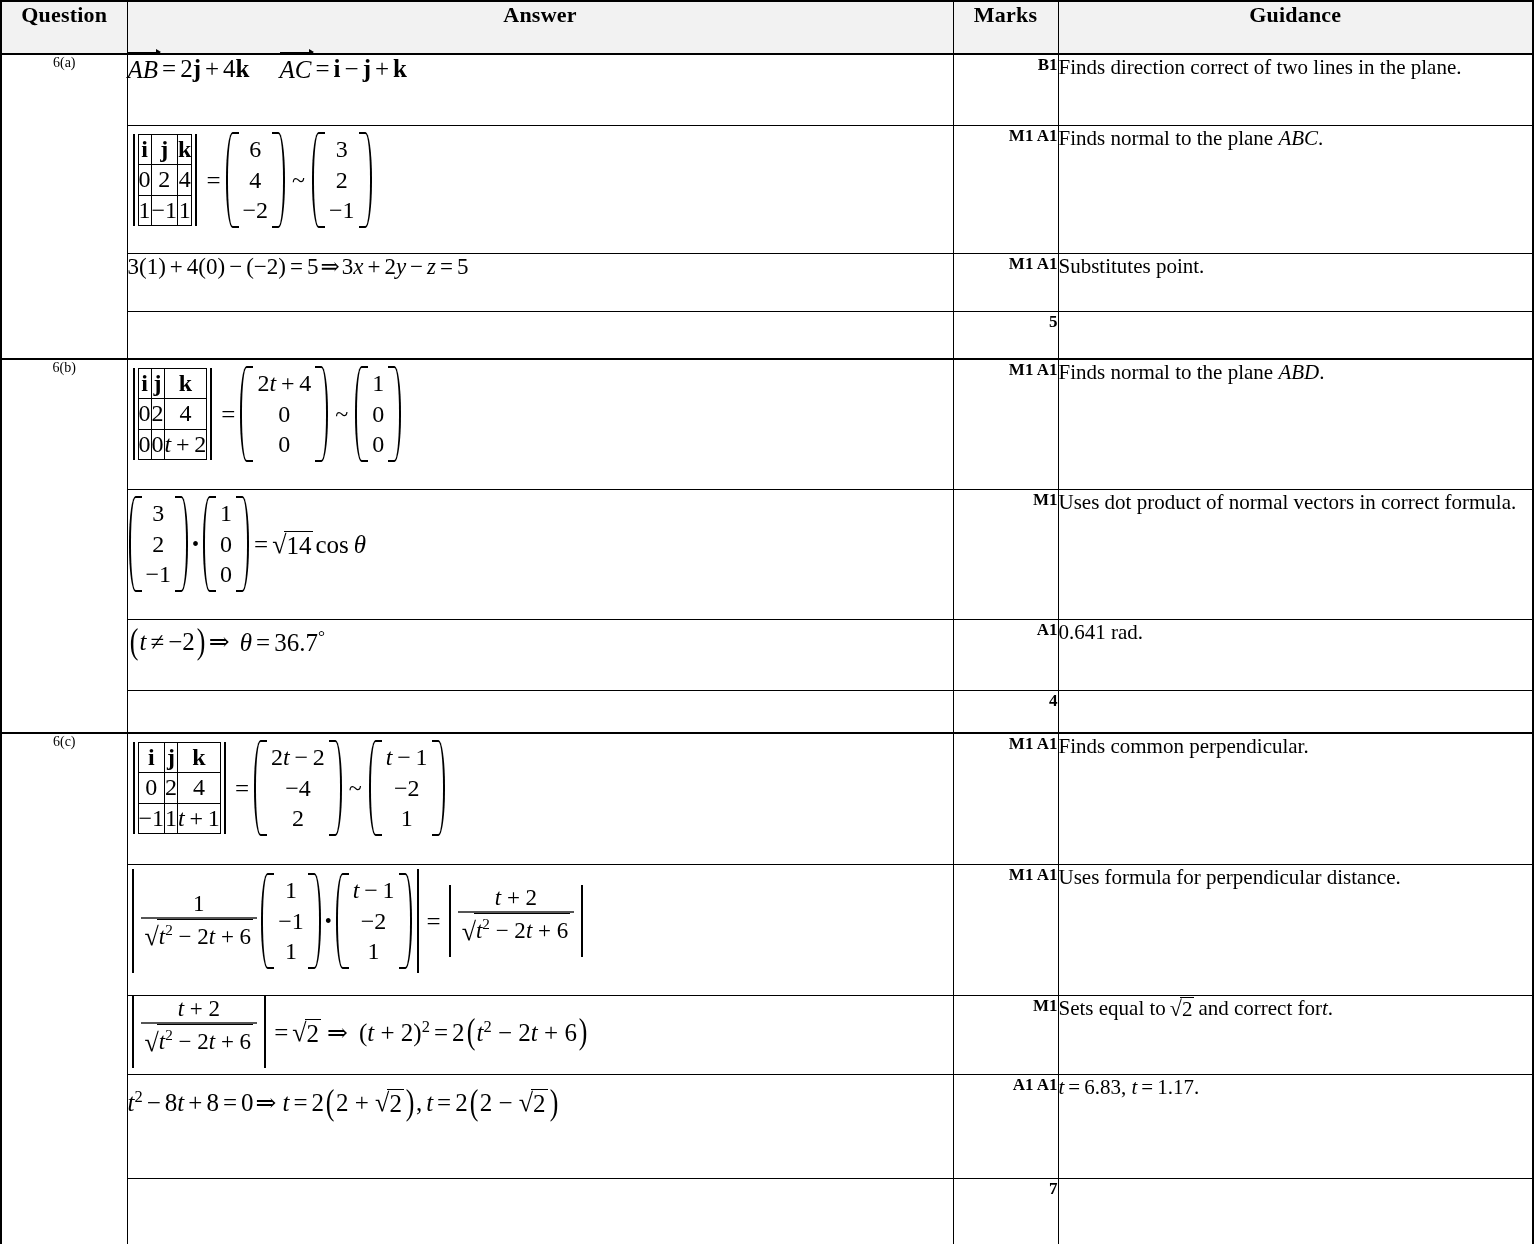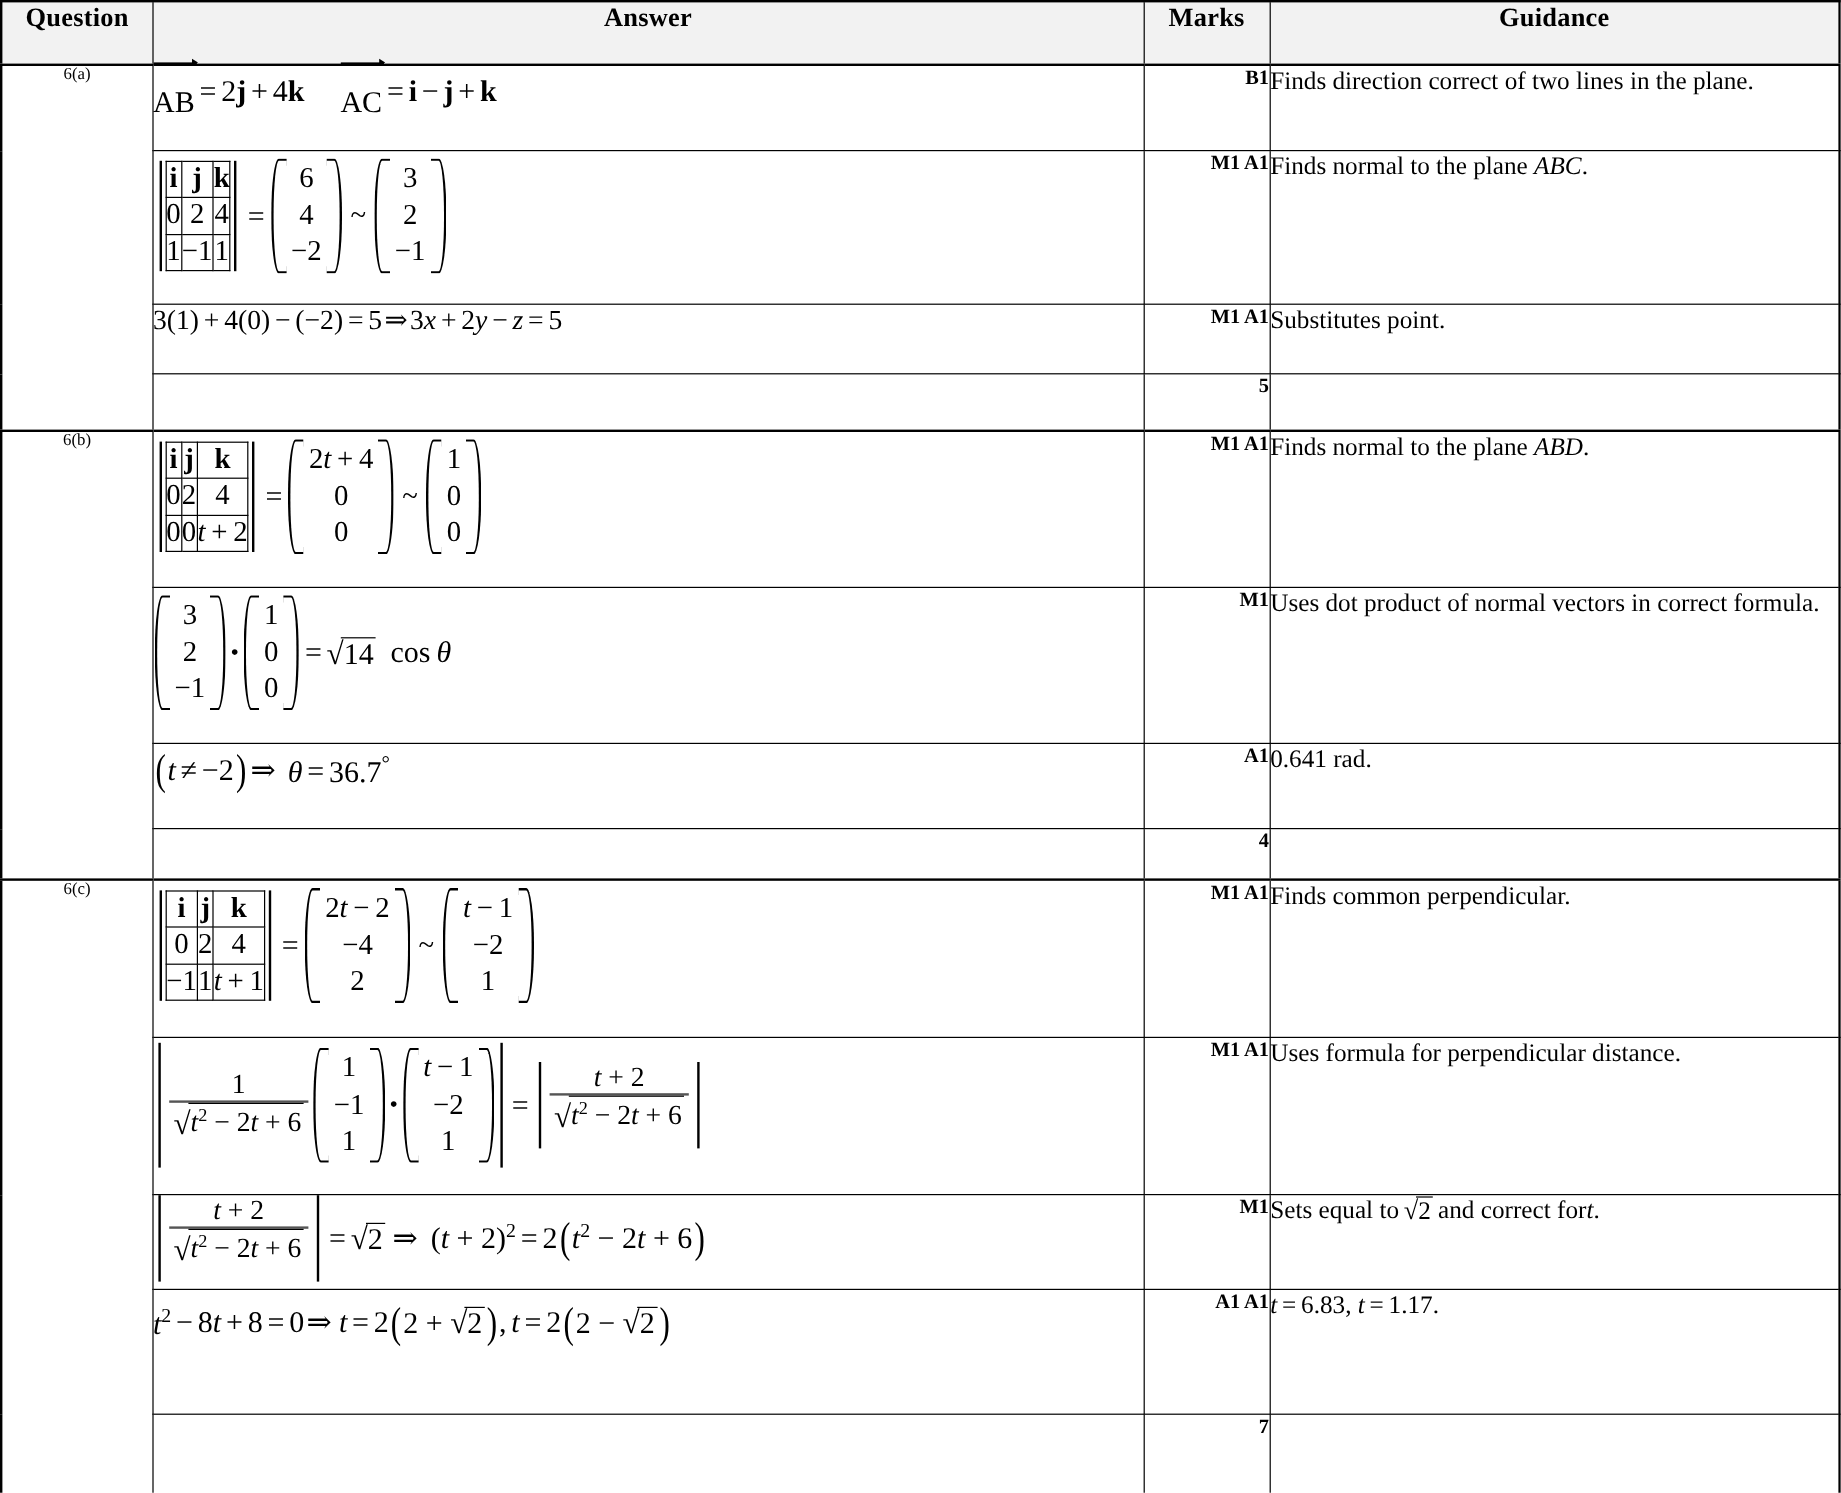--- a/index.html
+++ b/index.html
@@ -81,21 +81,22 @@
   }
   .it { font-style: italic; }
   .bf { font-weight: bold; }
   .op { margin: 0 4px; }
   .tight { margin: 0 2px; }
 
   
   .vec {
     position: relative;
     display: inline-block;
-    padding-top: 18px;
+    font-style: italic;
+    padding-top: 2px;
   }
   .vec::before {
     content: "";
     position: absolute;
     left: 0; right: -2px; top: -3px;
     height: 1.5px;
     background: #000;
   }
   .vec::after {
     content: "";
@@ -416,21 +417,21 @@
                 <span>0</span>
                 <span>0</span>
               </span>
               <span class="p pr"></span>
         </span>
         <span class="op">=</span>
         <span class="rad">
               <span class="sign">√</span>
               <span class="content">14</span>
             </span>
-        <span style="margin-left:12px">cos <span class="it">θ</span></span>
+        <span style="margin-left:2px">cos <span class="it">θ</span></span>
       </span>
     </td>
     <td class="marks">M1</td>
     <td class="guidance">Uses dot product of normal vectors in correct formula.</td>
   </tr>
 
   <tr>
     <td class="answer" style="height:70px">
       <span class="math" style="margin-top:8px">
         <span class="bigparen">(</span>

